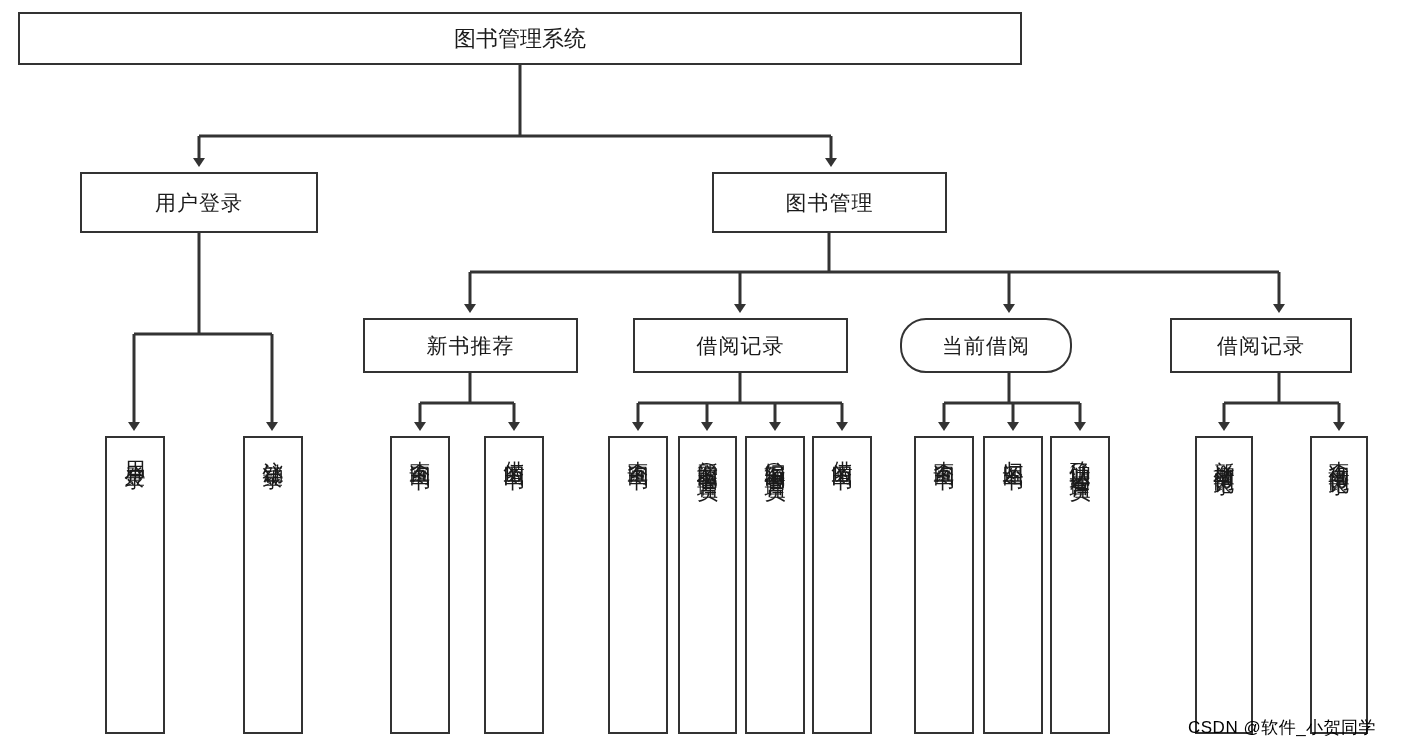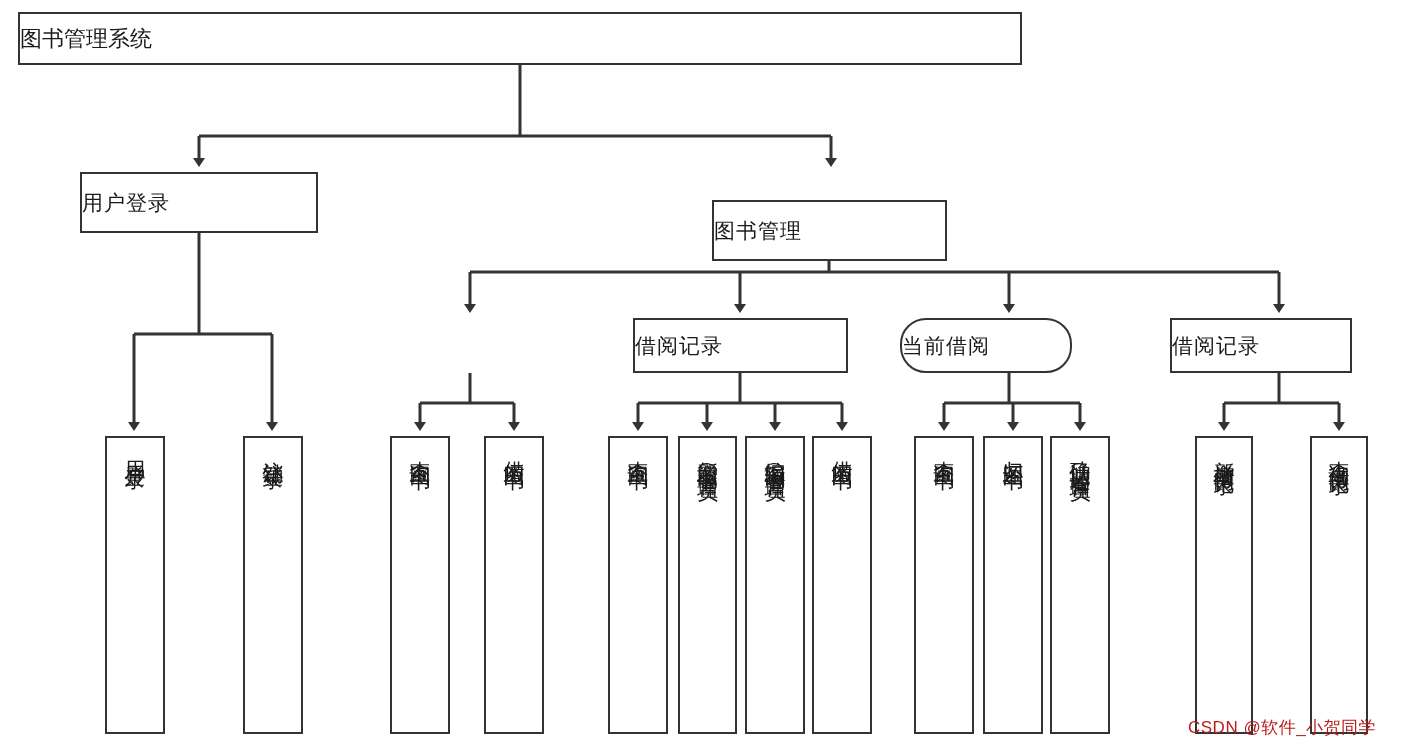--- a/index.html
+++ b/index.html
@@ -25,20 +25,21 @@
     height: 747px;
     pointer-events: none;
   }
   .node {
     position: absolute;
     box-sizing: border-box;
     border: 2.5px solid #333333;
     background: #ffffff;
     display: flex;
     align-items: center;
+    justify-content: center;
     color: #1a1a1a;
   }
   .node.horiz {
     font-size: 21px;
     letter-spacing: 1px;
   }
   .node.root {
     font-size: 22px;
   }
   .node.vert {
@@ -52,21 +53,21 @@
     align-items: center;
   }
   .node.vert .vlabel {
     writing-mode: vertical-rl;
     text-orientation: upright;
     white-space: nowrap;
   }
   .watermark {
     position: absolute;
     font-size: 17px;
-    color: #b91c1c;
+    color: #000000;
     white-space: nowrap;
     letter-spacing: 0.5px;
   }
 </style>
 </head>
 <body>
 
 <div id="canvas">
 
   <svg class="wires" viewBox="0 0 1405 747">
@@ -119,24 +120,27 @@
     </g>
   </svg>
 
   <div class="node root" style="left:18px; top:12px; width:1004px; height:53px;">
     <span>图书管理系统</span>
   </div>
 
   <div class="node horiz" style="left:80px; top:172px; width:238px; height:61px;">
     <span>用户登录</span>
   </div>
-  <div class="node horiz" style="left:712px; top:172px; width:235px; height:61px;margin-top:28px;">
+  <div class="node horiz" style="left:712px; top:172px; width:235px; height:61px;">
     <span>图书管理</span>
   </div>
 
+  <div class="node horiz" style="left:363px; top:318px; width:215px; height:55px;">
+    <span>新书推荐</span>
+  </div>
   <div class="node horiz" style="left:633px; top:318px; width:215px; height:55px;">
     <span>借阅记录</span>
   </div>
   <div class="node horiz" style="left:900px; top:318px; width:172px; height:55px;border-radius:26px;">
     <span>当前借阅</span>
   </div>
   <div class="node horiz" style="left:1170px; top:318px; width:182px; height:55px;">
     <span>借阅记录</span>
   </div>
 

